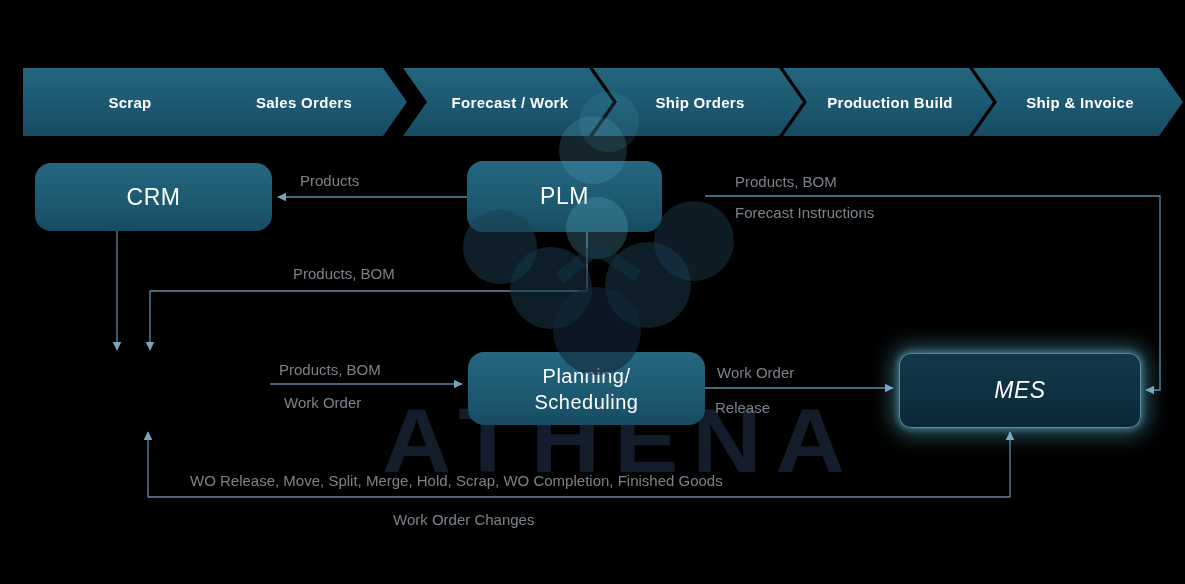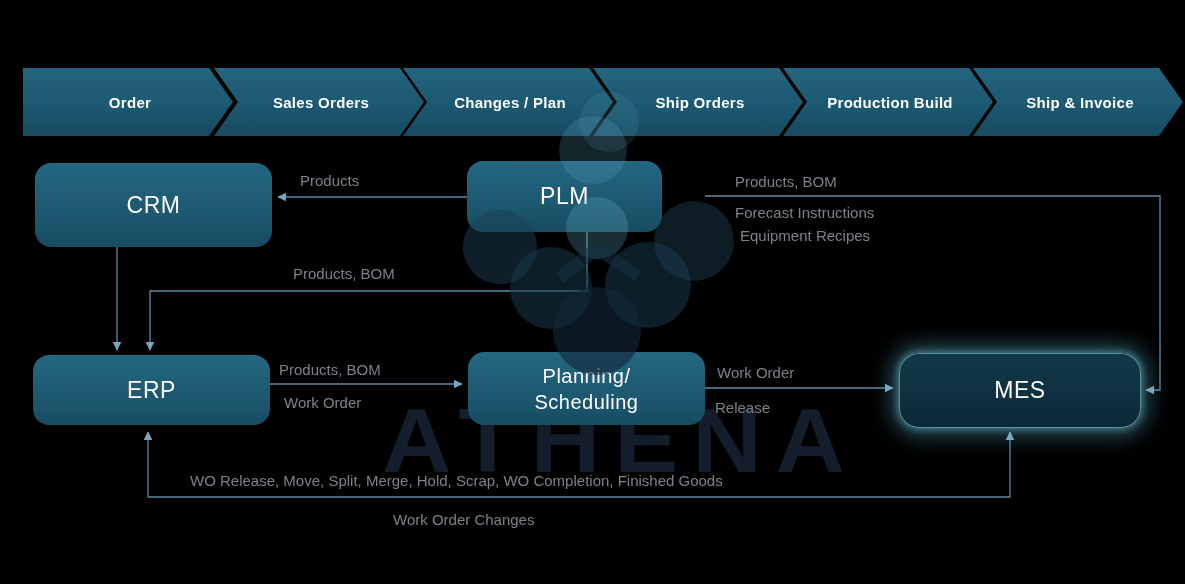--- a/index.html
+++ b/index.html
@@ -14,48 +14,48 @@
   .chev .lbl{transform:translateX(2px);}
   .chev-first{clip-path:polygon(0 0,186px 0,210px 50%,186px 100%,0 100%);}
   .chev-mid{clip-path:polygon(0 0,186px 0,210px 50%,186px 100%,0 100%,24px 50%);}
 
   
   .box{position:absolute;z-index:4;border-radius:16px;
        background:linear-gradient(180deg,#256680 0%,#1d5a72 55%,#174c62 100%);
        color:#fff;display:flex;flex-direction:column;align-items:center;justify-content:center;
        font-size:23px;letter-spacing:.5px;text-align:center;}
   .box-mes{background:linear-gradient(180deg,#123848 0%,#0f3040 60%,#0c2836 100%);
-       border:1px solid rgba(150,225,240,.55);border-radius:20px;
-       box-shadow:0 0 22px 7px rgba(105,205,232,.40),0 0 6px 2px rgba(140,225,245,.35);}
+       border:1px solid rgba(150,225,240,.55);border-radius:12px;
+       box-shadow:0 0 22px 7px rgba(105,205,232,.40),0 0 6px 2px rgba(140,225,245,.35);font-style:italic;}
   .box-planning{font-size:20px;line-height:26px;align-items:center;}
 
   
   .flabel{position:absolute;z-index:3;color:#7b838b;font-size:15px;text-align:left;line-height:21px;}
 
   
   #wires{position:absolute;left:0;top:0;z-index:2;pointer-events:none;}
   #molecule{position:absolute;left:0;top:0;z-index:10;pointer-events:none;}
   .wm-text{position:absolute;z-index:1;color:#141d2b;font-weight:bold;font-size:96px;
            letter-spacing:14px;top:386px;left:382px;transform:scaleY(.95);}
 </style>
 </head>
 <body>
 
 <div id="canvas">
 
   <div class="wm-text">ATHENA</div>
 
   <div class="chev chev-first" style="left:23px">
-      <span class="lbl">Order</span>
+      <span class="lbl">Scrap</span>
     </div>
-  <div class="chev chev-mid" style="left:214px">
+  <div class="chev chev-mid" style="left:197px">
       <span class="lbl">Sales Orders</span>
     </div>
   <div class="chev chev-mid" style="left:403px">
-      <span class="lbl">Changes / Plan</span>
+      <span class="lbl">Forecast / Work</span>
     </div>
   <div class="chev chev-mid" style="left:593px">
       <span class="lbl">Ship Orders</span>
     </div>
   <div class="chev chev-mid" style="left:973px">
       <span class="lbl">Ship &amp; Invoice</span>
     </div>
   <div class="chev chev-mid" style="left:783px">
       <span class="lbl">Production Build</span>
     </div>
@@ -76,36 +76,32 @@
       <path d="M1010,497 L148,497"></path>
       <path d="M1010,497 L1010,432" marker-end="url(#arr)"></path>
       <path d="M148,497 L148,432" marker-end="url(#arr)"></path>
     </g>
   </svg>
 
   <div class="flabel" style="left:300px;top:170px;width:140px">Products</div>
   <div class="flabel" style="left:293px;top:263px;width:180px">Products, BOM</div>
   <div class="flabel" style="left:735px;top:171px;width:220px">Products, BOM</div>
   <div class="flabel" style="left:735px;top:202px;width:228px">Forecast Instructions</div>
-  <div class="flabel" style="left:740px;top:225px;width:228px">Equipment Recipes</div>
   <div class="flabel" style="left:279px;top:359px;width:170px">Products, BOM</div>
   <div class="flabel" style="left:284px;top:392px;width:170px">Work Order</div>
   <div class="flabel" style="left:717px;top:362px;width:170px">Work Order</div>
   <div class="flabel" style="left:715px;top:397px;width:170px">Release</div>
   <div class="flabel" style="left:190px;top:470px;width:800px">WO Release, Move, Split, Merge, Hold, Scrap, WO Completion, Finished Goods</div>
   <div class="flabel" style="left:393px;top:509px;width:400px">Work Order Changes</div>
 
-  <div class="box" style="left:35px;top:163px;width:237px;height:84px">
+  <div class="box" style="left:35px;top:163px;width:237px;height:68px">
       <span>CRM</span>
     </div>
   <div class="box" style="left:467px;top:161px;width:195px;height:71px">
       <span>PLM</span>
-    </div>
-  <div class="box" style="left:33px;top:355px;width:237px;height:70px">
-      <span>ERP</span>
     </div>
   <div class="box box-planning" style="left:468px;top:352px;width:237px;height:73px">
     <span>Planning/</span>
     <span>Scheduling</span>
   </div>
   <div class="box box-mes" style="left:899px;top:353px;width:240px;height:73px">
       <span>MES</span>
     </div>
 
   <svg id="molecule" width="1185" height="584" viewBox="0 0 1185 584">

